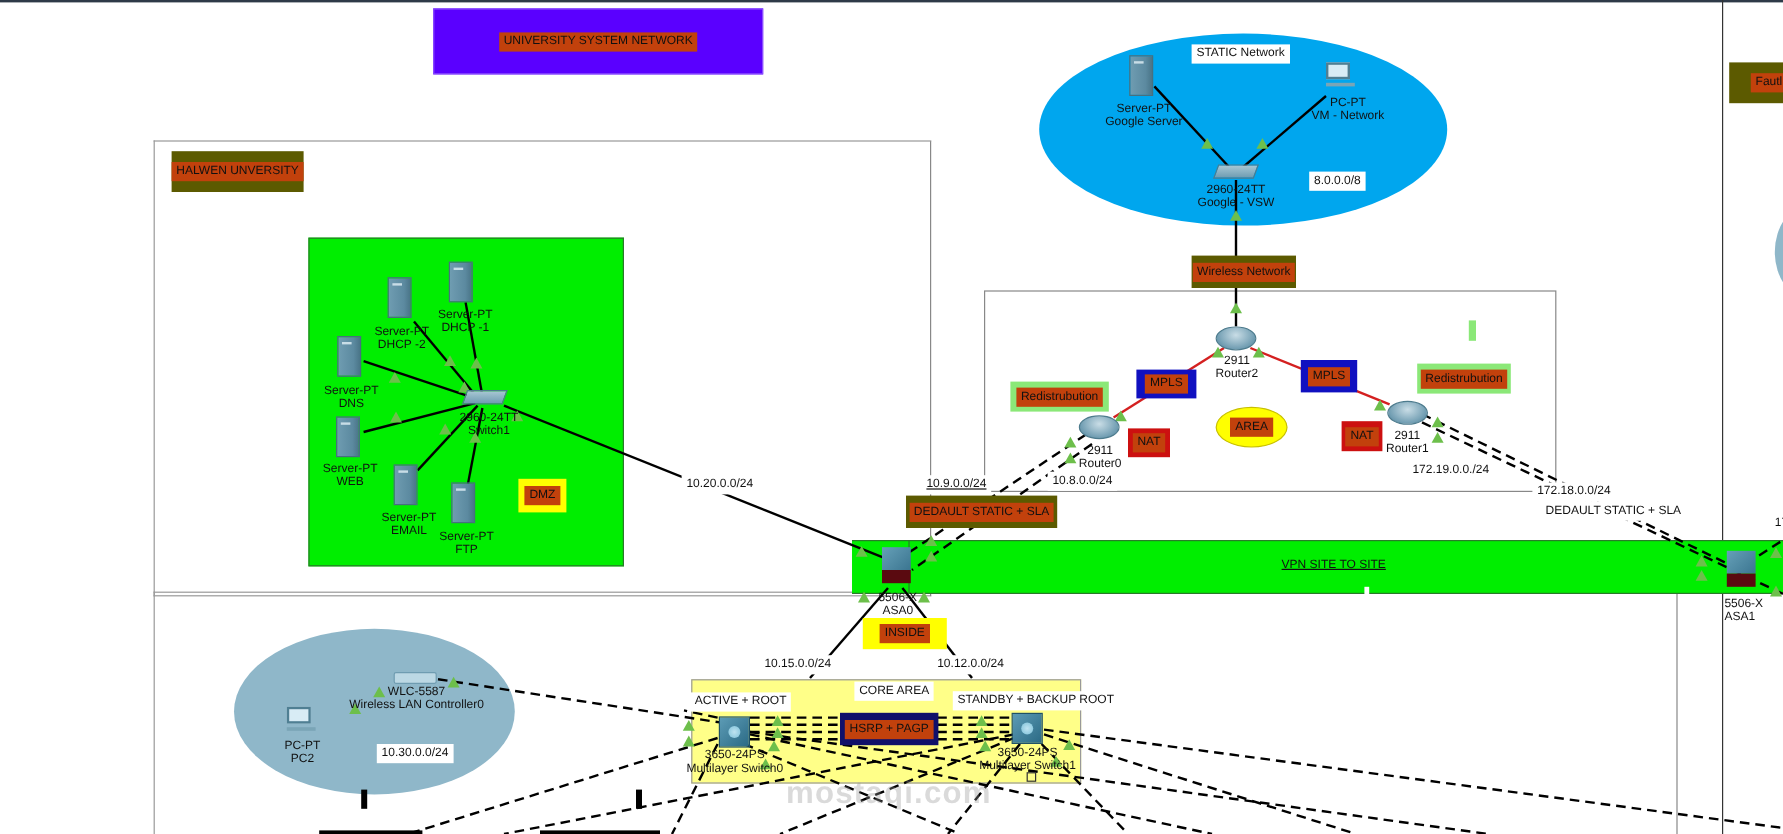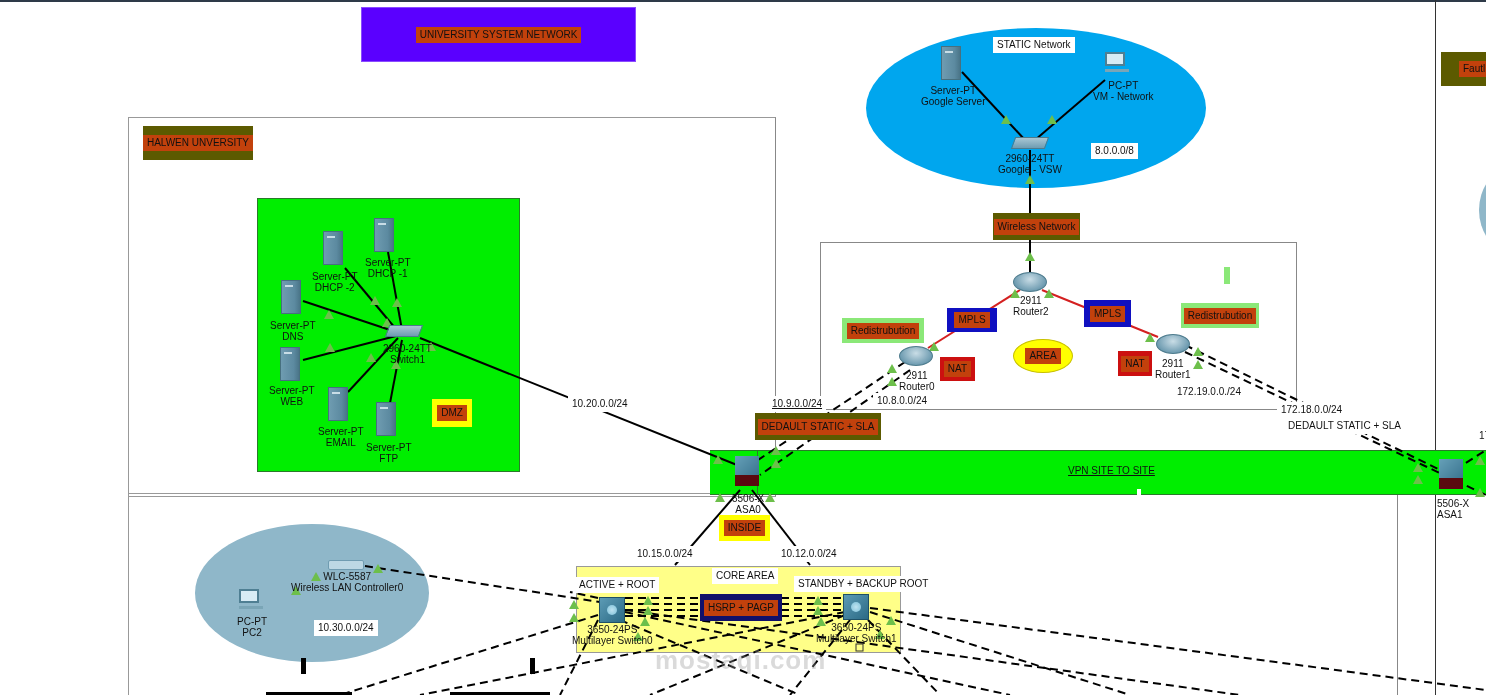--- a/index.html
+++ b/index.html
@@ -197,21 +197,21 @@
   <span>AREA</span>
 </div>
 
 <div class="framed" style="left:755px;top:413px;width:126px;height:27px;background:#5c5a00;">
   <span>DEDAULT STATIC + SLA</span>
 </div>
 <div class="note" style="left:1284px;top:418px;">DEDAULT STATIC + SLA</div>
 
 <div class="lbl" style="left:1068px;top:465px;text-decoration:underline;">VPN SITE TO SITE</div>
 
-<div class="framed" style="left:719px;top:515px;width:51px;height:26px;background:#ffff00;">
+<div class="framed" style="left:719px;top:515px;width:70px;height:26px;background:#ffff00;">
   <span>INSIDE</span>
 </div>
 
 <div class="note" style="left:712px;top:568px;">CORE AREA</div>
 <div class="note" style="left:575px;top:577px;">ACTIVE + ROOT</div>
 <div class="note" style="left:794px;top:576px;">STANDBY + BACKUP ROOT</div>
 
 <div class="framed" style="left:700px;top:594px;width:82px;height:27px;background:#10106a;">
   <span>HSRP + PAGP</span>
 </div>

